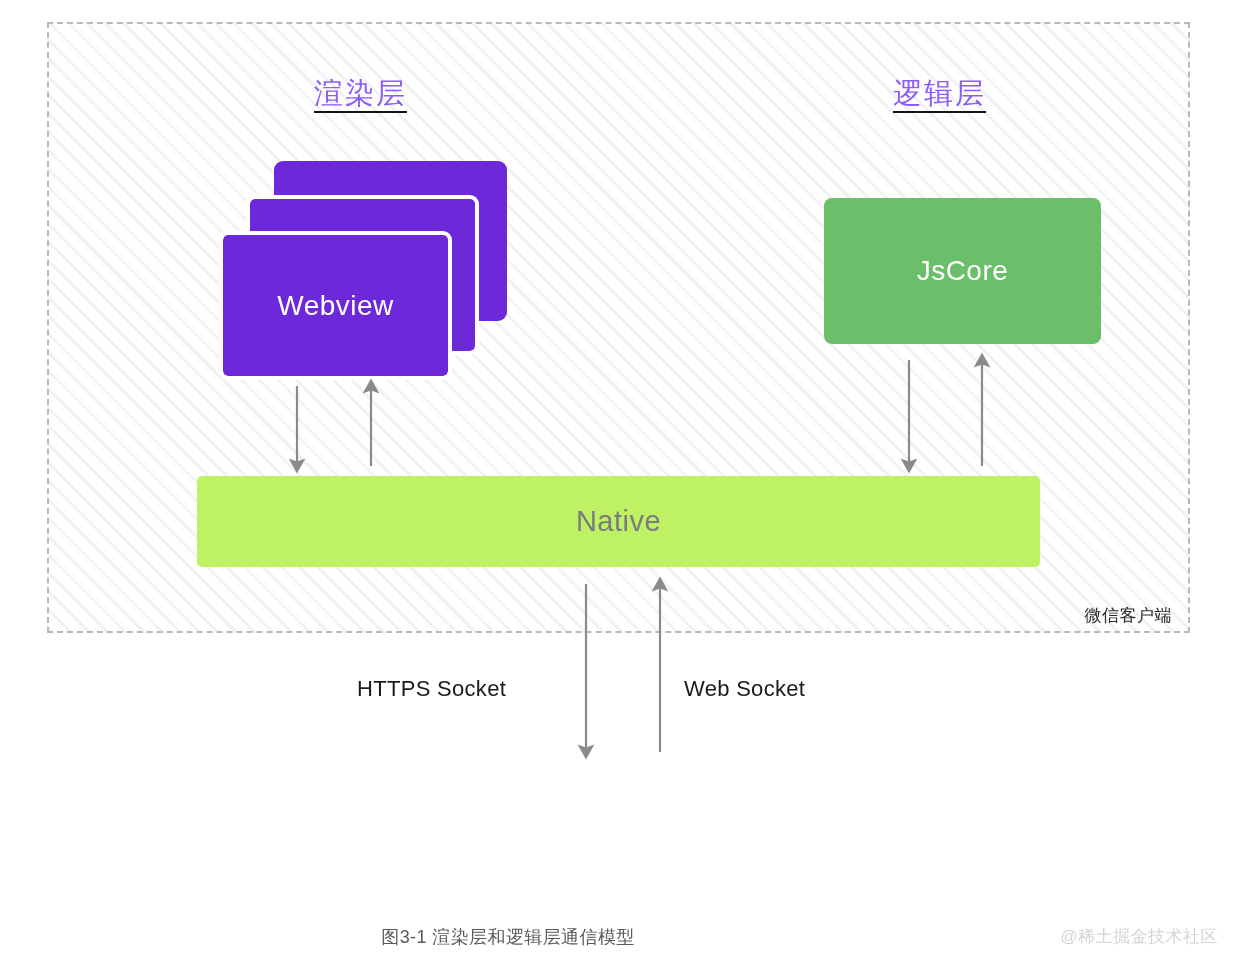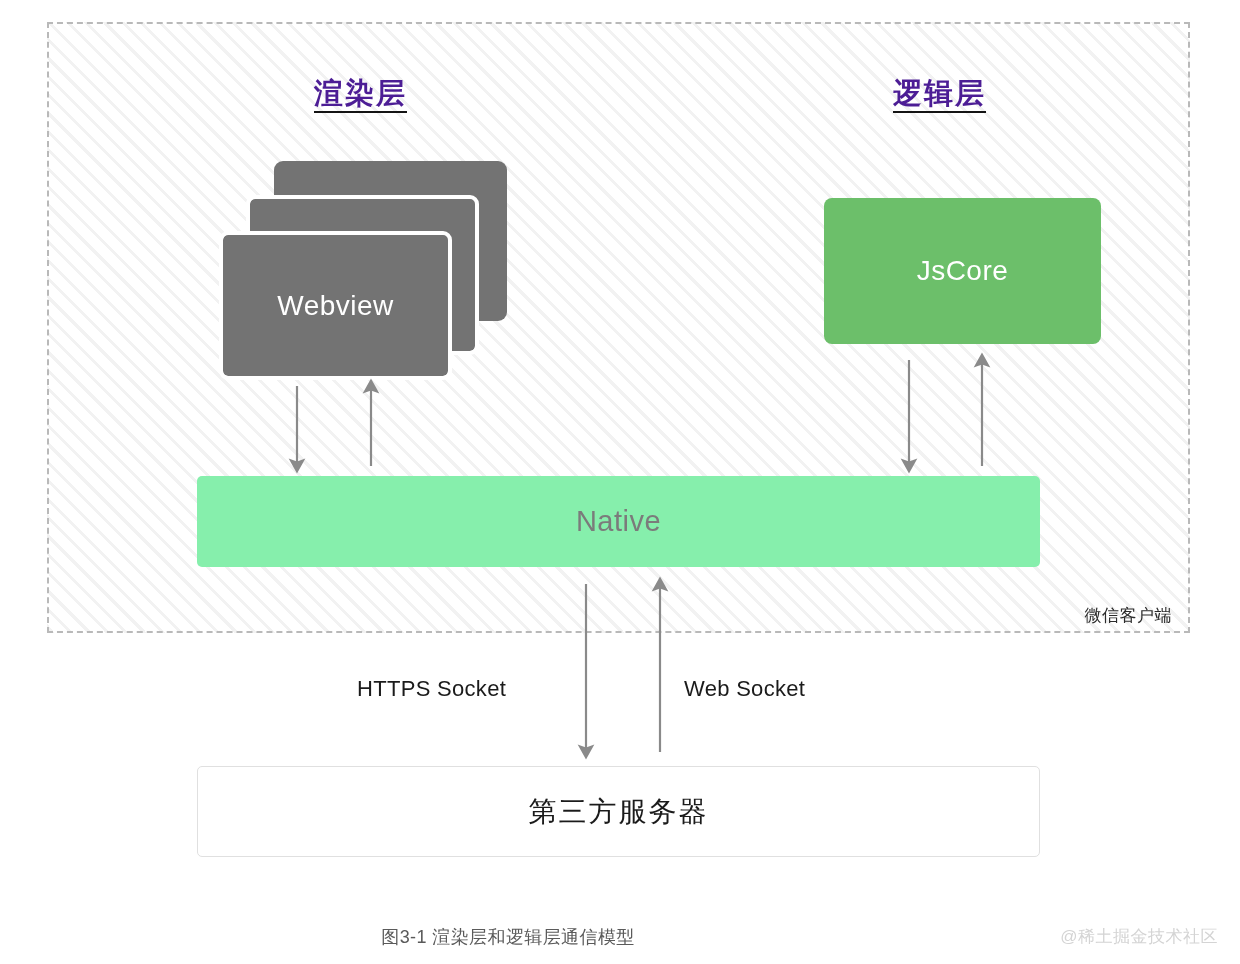--- a/index.html
+++ b/index.html
@@ -48,42 +48,42 @@
     font-size: 17px;
     color: #2b2b2b;
     letter-spacing: 0.5px;
     white-space: nowrap;
   }
 
   
   .layer-title {
     position: absolute;
     font-size: 29px;
-    font-weight: 700;
-    color: #4c1d95;
+    font-weight: 400;
+    color: #8b5cf6;
     letter-spacing: 2px;
     white-space: nowrap;
     border-bottom: 2px solid #141414;
     padding-bottom: 3px;
     line-height: 1.05;
   }
   .layer-title.render { left: 314px; top: 78px; }
   .layer-title.logic  { left: 893px; top: 78px; }
 
   
   .webview-stack {
     position: absolute;
     left: 219px;
     top: 161px;
     width: 290px;
     height: 219px;
   }
   .wv-card {
     position: absolute;
-    background: #737373;
+    background: #6d28d9;
     border-radius: 9px;
     box-sizing: border-box;
   }
   .wv-card.back {
     left: 55px;
     top: 0px;
     width: 233px;
     height: 160px;
   }
   .wv-card.mid {
@@ -131,21 +131,21 @@
     letter-spacing: 0.5px;
   }
 
   
   .native-bar {
     position: absolute;
     left: 197px;
     top: 476px;
     width: 843px;
     height: 91px;
-    background: #86efac;
+    background: #bef264;
     border-radius: 5px;
     display: flex;
     align-items: center;
     justify-content: center;
   }
   .native-label {
     font-size: 29px;
     color: #7b7b7b;
     letter-spacing: 0.5px;
   }
@@ -236,23 +236,20 @@
   </div>
 
   <div class="jscore-box">
     <span class="jscore-label">JsCore</span>
   </div>
 
   <div class="native-bar">
     <span class="native-label">Native</span>
   </div>
 
-  <div class="server-box">
-    <span class="server-label">第三方服务器</span>
-  </div>
 
   <div class="proto-label https">HTTPS Socket</div>
 
   <div class="proto-label ws">Web Socket</div>
 
   <svg id="arrows" viewBox="0 0 1240 964">
     <defs>
       <marker id="arrowhead" markerWidth="9" markerHeight="9" refX="4.2" refY="4.5" orient="auto" markerUnits="strokeWidth">
         <path d="M0.8,0.7 L7.6,4.5 L0.8,8.3 L2.2,4.5 Z" fill="#8a8a8a"></path>
       </marker>

